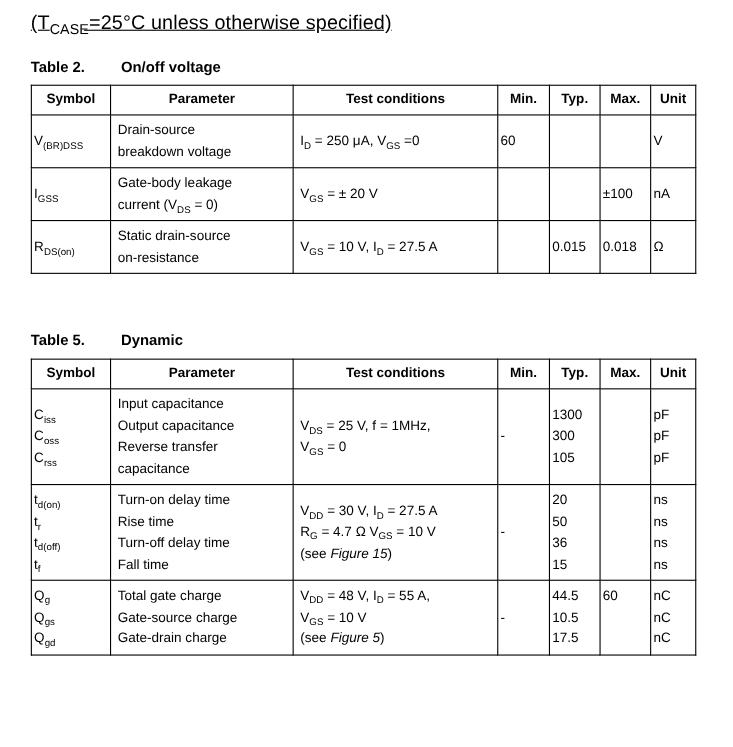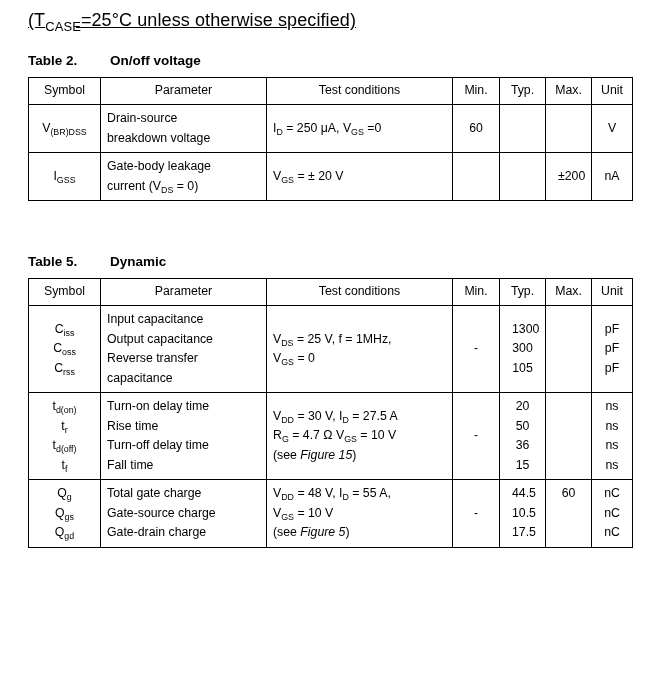--- a/index.html
+++ b/index.html
@@ -38,26 +38,26 @@
   }
   th, td {
     border: 1px solid #000;
     font-size: 12.3px;
     line-height: 19.5px;
     vertical-align: middle;
     padding: 4px 6px;
     overflow: hidden;
   }
   th {
-    font-weight: normal;
+    font-weight: bold;
     text-align: center;
     height: 27px;
     padding: 3px 2px;
   }
-  td.c { text-align: center; padding: 4px 12px; }
+  td.c { padding: 4px 2px; }
   td.l { text-align: left; }
   sub { font-size: 0.72em; line-height: 0; }
   .fig-link {
     color: #000000;
     font-style: italic;
     text-decoration: none;
     cursor: pointer;
   }
 </style>
 </head>
@@ -98,22 +98,31 @@
               <td class="c"></td>
               <td class="c"></td>
               <td class="c">V</td>
             </tr>
             <tr>
               <td class="c">I<sub>GSS</sub></td>
               <td class="l">Gate-body leakage<br>current (V<sub>DS</sub> = 0)</td>
               <td class="l">V<sub>GS</sub> = ±  20 V</td>
               <td class="c"></td>
               <td class="c"></td>
-              <td class="c">±200</td>
+              <td class="c">±100</td>
               <td class="c">nA</td>
+            </tr>
+            <tr>
+              <td class="c">R<sub>DS(on)</sub></td>
+              <td class="l">Static drain-source<br>on-resistance</td>
+              <td class="l">V<sub>GS</sub> = 10 V, I<sub>D</sub> = 27.5 A</td>
+              <td class="c"></td>
+              <td class="c">0.015</td>
+              <td class="c">0.018</td>
+              <td class="c">Ω</td>
             </tr>
           </tbody>
         </table>
       </div>
       <div class="table-block second">
         <div class="caption"><span class="cap-label">Table 5.</span><span class="cap-title">Dynamic</span></div>
         <table>
           <colgroup>
             <col style="width: 72px;">
             <col style="width: 166px;">

